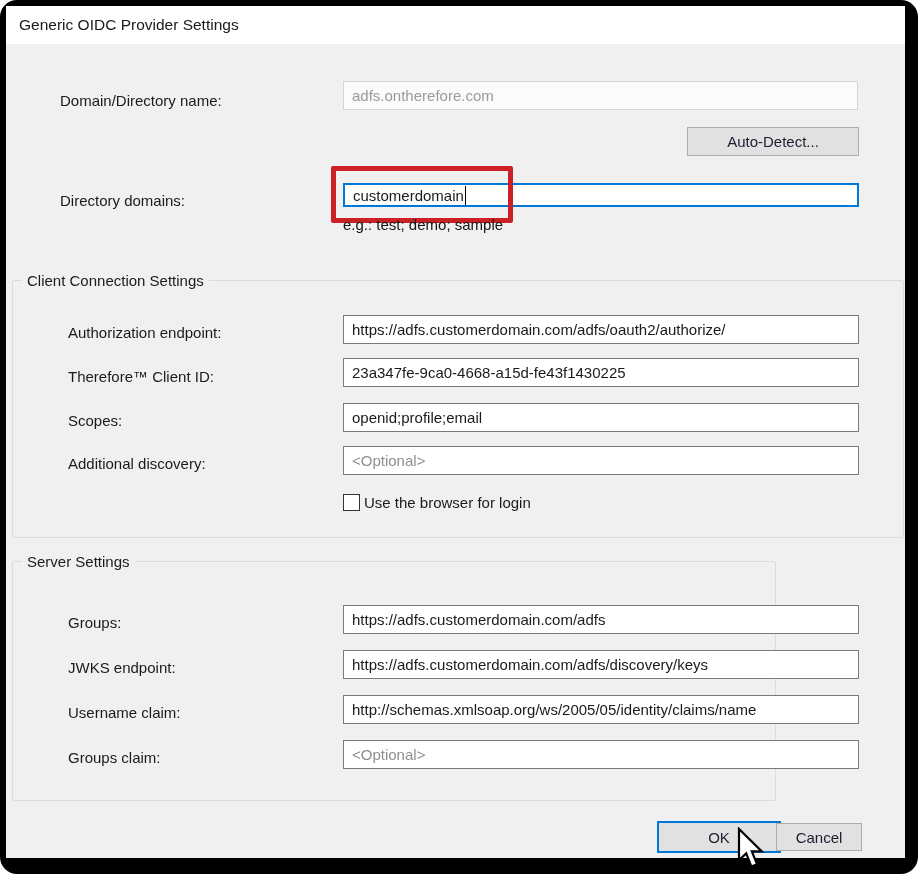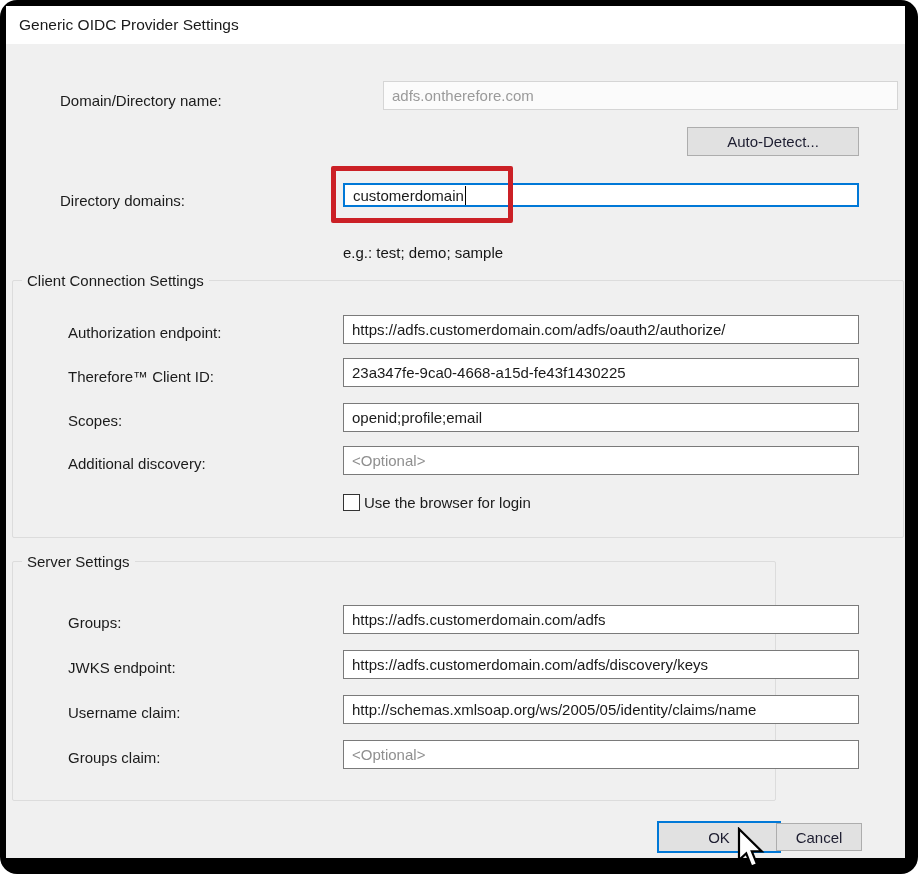--- a/index.html
+++ b/index.html
@@ -54,21 +54,20 @@
     font-family:"Liberation Sans", sans-serif;
     font-size:15px;color:#1a1a1a;
     padding:0 8px;
     outline:none;
   }
   .tb::placeholder{color:#8f8f8f;opacity:1;}
   .tb.disabled{
     background:#fbfbfb;
     border:1px solid #d5d5d5;
     color:#9a9a9a;
-    margin-left:40px;
   }
   .tb.focused{
     border:2px solid var(--accent);
     display:flex;align-items:center;
   }
   .caret{
     display:inline-block;
     width:1.5px;height:19px;
     background:#000;
     margin-left:1px;
@@ -143,21 +142,21 @@
       <button class="btn" style="left:681px;top:83px;width:172px;height:29px;">Auto-Detect...</button>
 
       <span class="lbl" style="left:54px;top:148px;">Directory domains:</span>
       <div class="tb focused" style="left:337px;top:139px;width:516px;height:24px;">
         <span>customerdomain</span>
         <span class="caret"></span>
       </div>
 
       <div class="annotation" style="left:325px;top:122px;width:182px;height:57px;"></div>
 
-      <span class="hint" style="left:337px;top:200px;">e.g.: test; demo; sample</span>
+      <span class="hint" style="left:337px;top:172px;">e.g.: test; demo; sample</span>
 
       <div class="groupbox" style="left:6px;top:236px;width:892px;height:258px;">
         <span class="gb-title">Client Connection Settings</span>
       </div>
 
       <span class="lbl" style="left:62px;top:280px;">Authorization endpoint:</span>
       <input class="tb" style="left: 337px; top: 271px; width: 516px;" readonly="" value="https://adfs.customerdomain.com/adfs/oauth2/authorize/">
 
       <span class="lbl" style="left:62px;top:324px;">Therefore™ Client ID:</span>
       <input class="tb" style="left: 337px; top: 314px; width: 516px;" readonly="" value="23a347fe-9ca0-4668-a15d-fe43f1430225">

